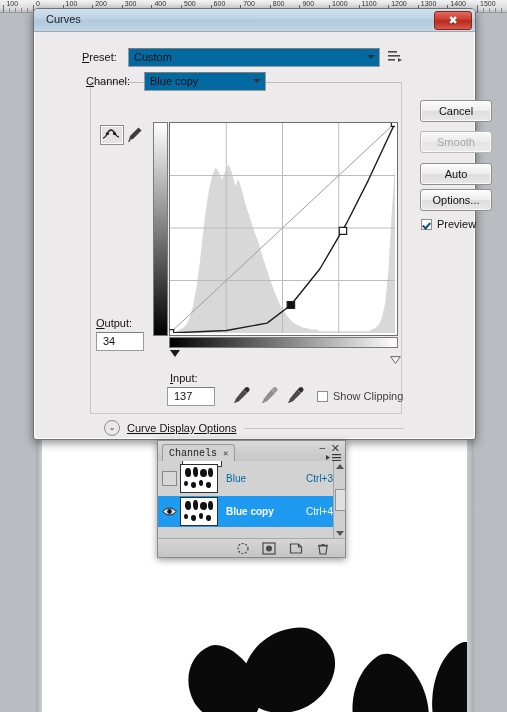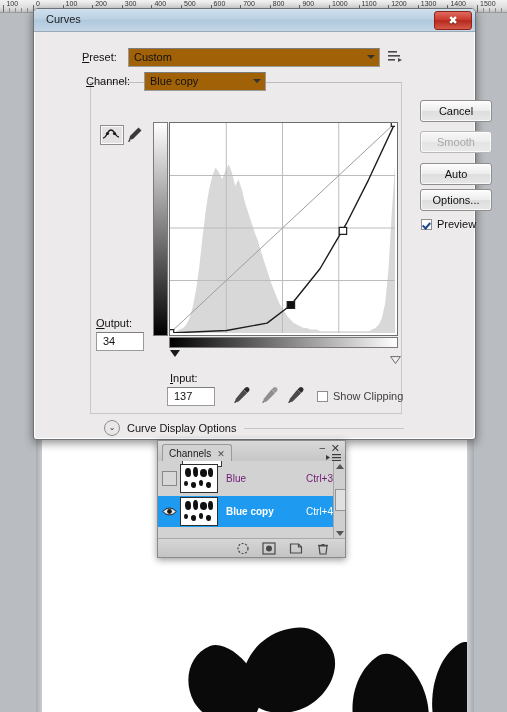--- a/index.html
+++ b/index.html
@@ -32,21 +32,21 @@
   #close-btn{position:absolute;right:3px;top:2px;width:36px;height:17px;
     background:linear-gradient(to bottom,#e06b60 0%,#cb3a2d 45%,#b32a1d 52%,#d8594a 100%);
     border:1px solid #8d2316;border-radius:3px;cursor:pointer;
     display:flex;align-items:center;justify-content:center;}
   #close-btn span{color:#fff;font-size:11px;font-weight:bold;line-height:1;text-shadow:0 1px 1px rgba(0,0,0,.5);}
   #dlg-body{position:absolute;left:0;top:23px;width:441px;height:406px;}
   
   #preset-row{position:absolute;left:48px;top:16px;width:340px;height:19px;}
   .lbl{font-size:11px;color:#121212;}
   #preset-label{position:absolute;left:0;top:3px;}
-  .combo{position:absolute;background:#a16207;border:1px solid #9a9a9a;border-top-color:#7d7d7d;height:17px;}
+  .combo{position:absolute;background:#0369a1;border:1px solid #9a9a9a;border-top-color:#7d7d7d;height:17px;}
   #preset-combo{left:46px;top:0;width:250px;}
   .combo-text{position:absolute;left:5px;top:2px;font-size:11px;color:#111;}
   .combo-arrow{position:absolute;right:4px;top:6px;width:0;height:0;
     border-left:4px solid transparent;border-right:4px solid transparent;border-top:4px solid #333;}
   #preset-menu-icon{position:absolute;left:305px;top:1px;width:16px;height:15px;cursor:pointer;}
   
   #channel-row{position:absolute;left:48px;top:40px;width:250px;height:19px;}
   #channel-label{position:absolute;left:4px;top:3px;}
   #channel-combo{left:62px;top:0;width:120px;}
   
@@ -80,21 +80,21 @@
   
   #showclip{position:absolute;left:283px;top:357px;height:14px;display:flex;align-items:center;cursor:pointer;}
   .cbox{width:11px;height:11px;background:#fff;border:1px solid #8e8e8e;position:relative;box-sizing:border-box;}
   .cbox.checked:after{content:"";position:absolute;left:2px;top:1px;width:3px;height:6px;
     border:solid #1d4a8c;border-width:0 2px 2px 0;transform:rotate(42deg);}
   #showclip .lbl{margin-left:5px;color:#3f3f3f;}
   
   #cdo{position:absolute;left:70px;top:388px;width:300px;height:16px;display:flex;align-items:center;cursor:pointer;}
   #cdo-toggle{width:14px;height:14px;border-radius:50%;border:1px solid #8e8e8e;background:#e9e7e7;
     display:flex;align-items:center;justify-content:center;font-size:8px;color:#333;line-height:1;}
-  #cdo-label{margin-left:7px;}
+  #cdo-label{margin-left:7px;text-decoration:underline;}
   #cdo-rule{flex:1;height:1px;background:#c6c6c6;margin-left:8px;}
   
   .btn{position:absolute;left:386px;width:70px;height:20px;border-radius:3px;font-size:11px;
     color:#111;display:flex;align-items:center;justify-content:center;cursor:pointer;
     background:linear-gradient(to bottom,#fdfdfd,#ececec 50%,#dededf 51%,#e7e7e7);
     border:1px solid #8f8f8f;box-shadow:inset 0 0 0 1px rgba(255,255,255,.7);}
   #btn-ok{top:42px;border:1px solid #4a7fb5;box-shadow:0 0 0 1px #9dc3e4,inset 0 0 0 1px rgba(255,255,255,.8);}
   #btn-cancel{top:68px;}
   #btn-smooth{top:99px;color:#a6a6a6;border-color:#b9b9b9;
     background:linear-gradient(to bottom,#f7f7f7,#ececec 50%,#e4e4e4 51%,#eaeaea);cursor:default;}
@@ -102,35 +102,35 @@
   #btn-options{top:157px;}
   #preview-check{position:absolute;left:387px;top:186px;display:flex;align-items:center;cursor:pointer;}
   #preview-check .lbl{margin-left:5px;}
   
   #channels-panel{position:absolute;left:157px;top:440px;width:187px;height:116px;
     background:#d2d2d2;border:1px solid #8b8b8b;box-shadow:0 2px 7px rgba(0,0,0,.4);}
   #ch-titlebar{position:relative;height:20px;
     background:linear-gradient(to bottom,#d9d9d9,#c6c6c6);border-bottom:1px solid #9a9a9a;}
   #ch-tab{position:absolute;left:4px;top:3px;height:17px;padding:0 6px;background:#d2d2d2;
     border:1px solid #9a9a9a;border-bottom:none;border-radius:3px 3px 0 0;
-    display:flex;align-items:center;font-size:10px;color:#1b1b1b;cursor:pointer;}
+    display:flex;align-items:center;font-size:10px;color:#1b1b1b;cursor:pointer;font-family:Liberation Mono, monospace;}
   #ch-tab-close{margin-left:6px;font-size:9px;color:#4a4a4a;}
   #ch-min{position:absolute;right:20px;top:2px;font-size:10px;color:#3a3a3a;cursor:pointer;line-height:10px;}
   #ch-close{position:absolute;right:5px;top:1px;font-size:11px;color:#3a3a3a;cursor:pointer;line-height:12px;}
   #ch-menu{position:absolute;right:3px;top:11px;width:16px;height:10px;cursor:pointer;}
   #ch-list{position:absolute;left:0;top:20px;width:187px;height:78px;background:#d2d2d2;overflow:hidden;}
   #ch-partial{position:absolute;left:24px;top:0;width:38px;height:5px;background:#fff;border:1px solid #3a3a3a;border-top:none;}
   .ch-row{position:absolute;left:0;width:187px;height:31px;display:flex;align-items:center;}
   .ch-eye{width:22px;height:31px;display:flex;align-items:center;justify-content:center;cursor:pointer;}
   .ch-eyebox{width:13px;height:13px;border:1px solid #888;background:#d8d8d8;}
   .ch-thumb{width:36px;height:27px;background:#fff;border:1px solid #2e2e2e;position:relative;overflow:hidden;flex:none;}
   .ch-name{margin-left:8px;font-size:10px;}
   .ch-short{position:absolute;right:12px;font-size:10px;}
   .blob{position:absolute;background:#111;border-radius:50% 50% 45% 55%;}
-  #ch-row-blue{top:2px;color:#701a75;}
+  #ch-row-blue{top:2px;color:#0369a1;}
   #ch-row-bluecopy{top:35px;background:#1e9bf0;color:#fff;}
   #ch-scroll{position:absolute;right:0;top:20px;width:11px;height:78px;background:#cfcfcf;border-left:1px solid #a6a6a6;}
   .sc-arrow{position:absolute;left:2px;width:0;height:0;border-left:4px solid transparent;border-right:4px solid transparent;}
   #sc-up{top:3px;border-bottom:5px solid #555;}
   #sc-down{bottom:3px;border-top:5px solid #555;}
   #sc-thumb{position:absolute;left:1px;top:28px;width:9px;height:20px;background:#e0e0e0;border:1px solid #949494;}
   #ch-footer{position:absolute;left:0;bottom:0;width:187px;height:18px;
     background:linear-gradient(to bottom,#d6d6d6,#c4c4c4);border-top:1px solid #a8a8a8;}
   .ch-ficon{position:absolute;top:3px;width:14px;height:13px;cursor:pointer;}
   #fic1{left:78px;}#fic2{left:104px;}#fic3{left:131px;}#fic4{left:158px;}

